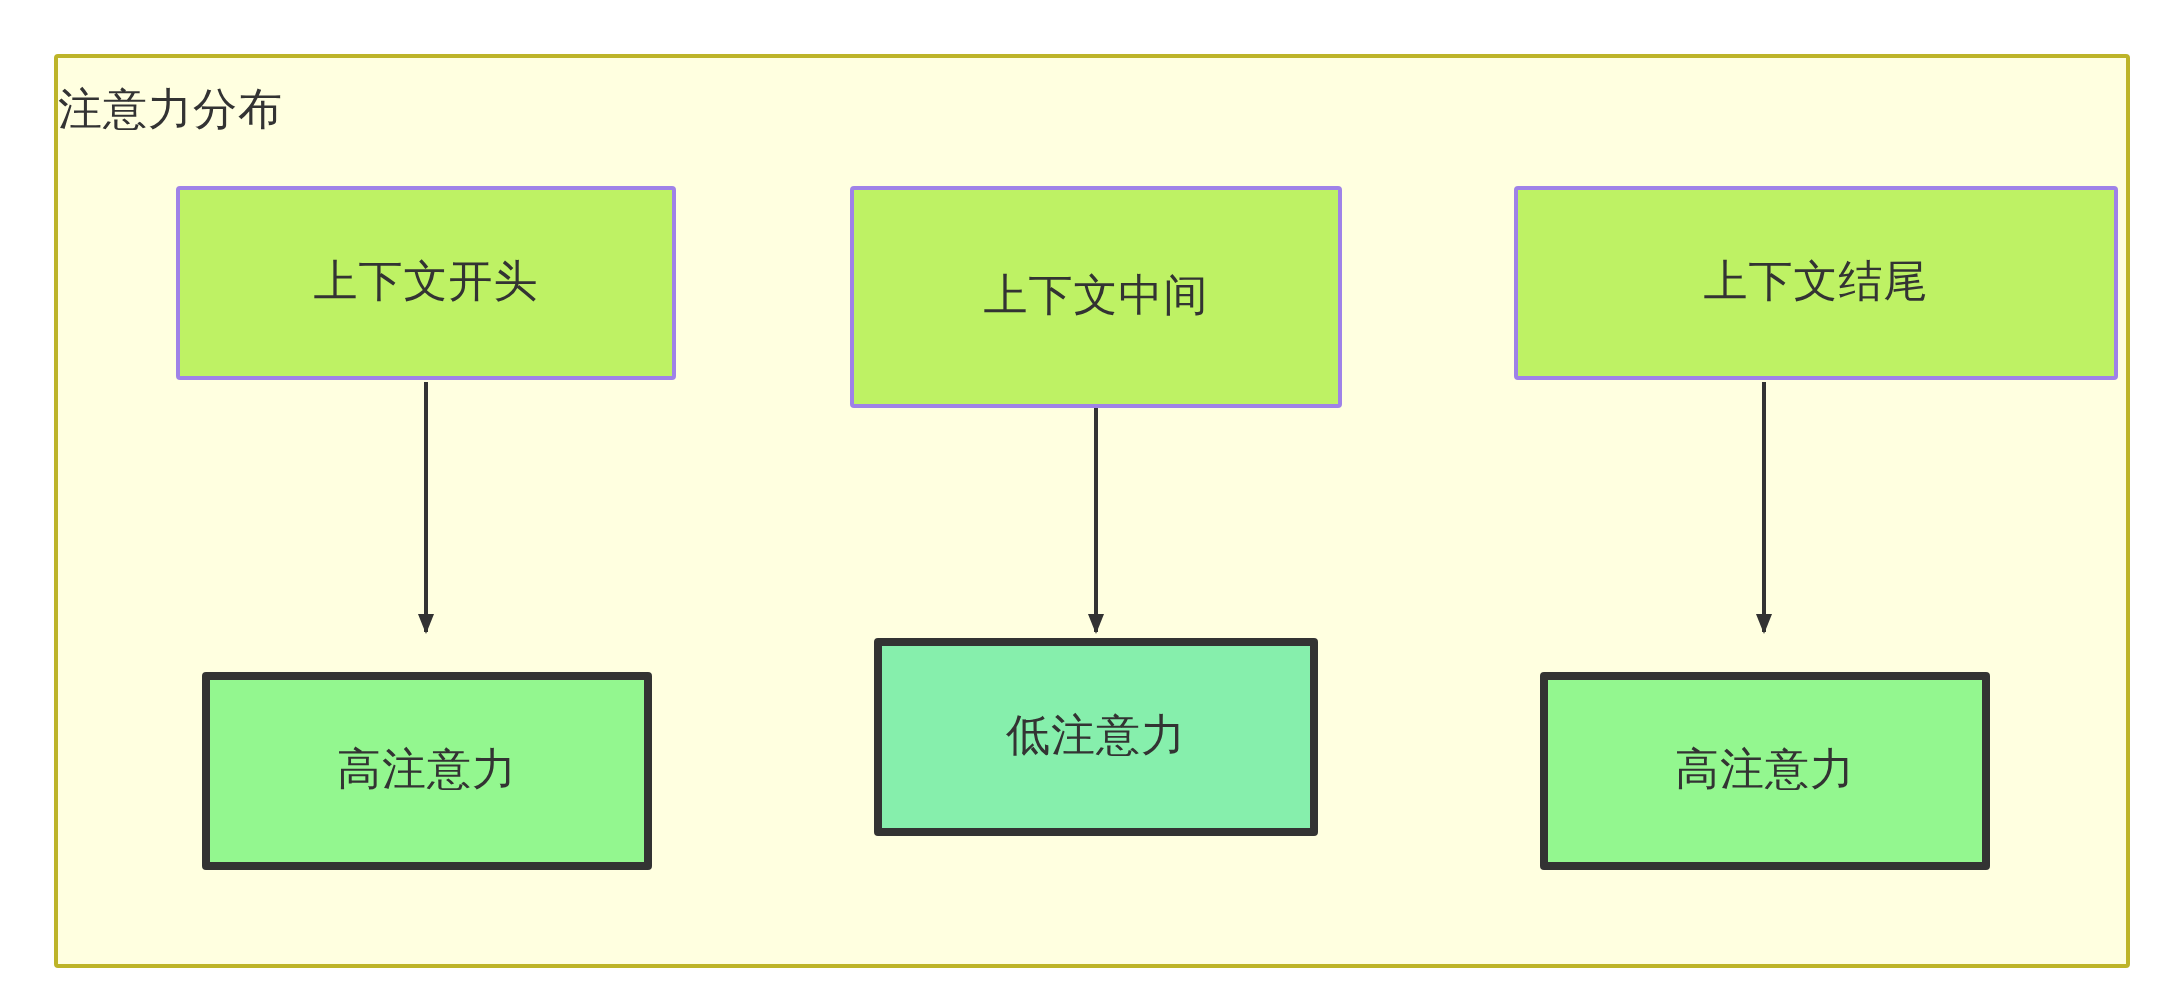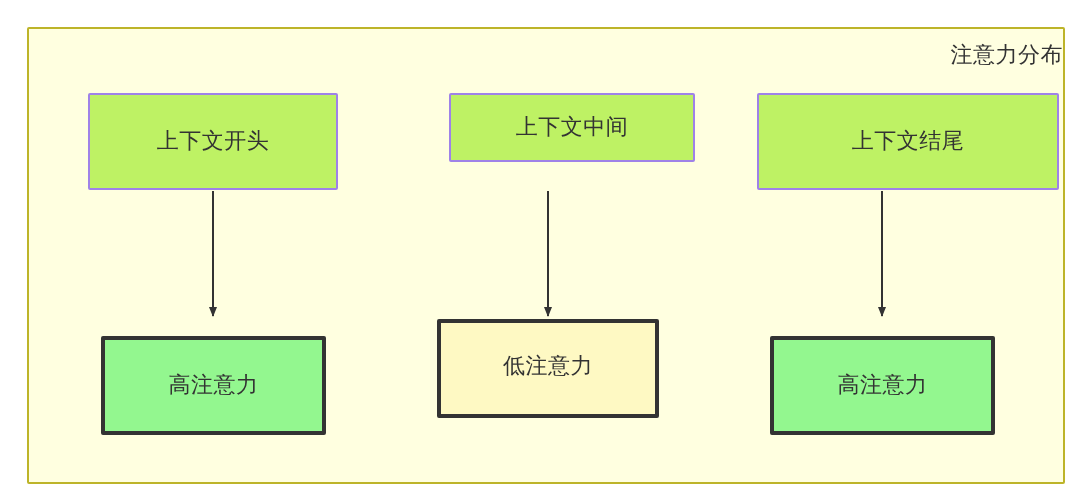--- a/index.html
+++ b/index.html
@@ -32,21 +32,21 @@
     background: #ffffe0;
     border: 2px solid #bdb429;
     border-radius: 2px;
   }
 
   .subgraph-title {
     position: absolute;
     left: 0;
     top: 12px;
     width: 100%;
-    text-align: right;
+    text-align: left;
     font-size: 22px;
     line-height: 28px;
     color: #333333;
     letter-spacing: 0.5px;
     white-space: nowrap;
   }
 
   
   .edge-layer {
     position: absolute;
@@ -82,27 +82,26 @@
     border: 4px solid #333333;
     border-radius: 2px;
   }
 
   .node-attention.high {
     background: #93f78f;
     margin-top: 17px;
   }
 
   .node-attention.low {
-    background: #fef9c3;
-    font-family: Liberation Mono, monospace;
+    background: #86efac;
   }
 
   
   .ctx-1 { left: 88px;  top: 93px;  width: 250px; height: 97px; }
-  .ctx-2 { left: 449px; top: 93px;  width: 246px; height: 69px; }
+  .ctx-2 { left: 425px; top: 93px;  width: 246px; height: 111px; }
   .ctx-3 { left: 757px; top: 93px;  width: 302px; height: 97px; }
 
   .att-1 { left: 101px; top: 319px; width: 225px; height: 99px; }
   .att-2 { left: 437px; top: 319px; width: 222px; height: 99px; }
   .att-3 { left: 770px; top: 319px; width: 225px; height: 99px; }
 </style>
 </head>
 <body>
 
 <div id="diagram-root">

